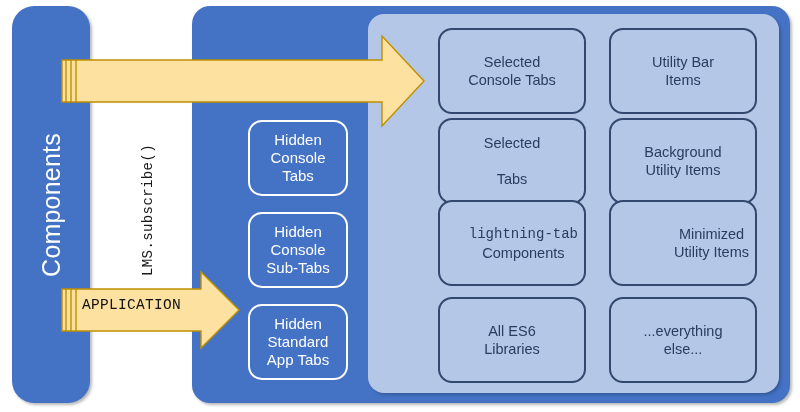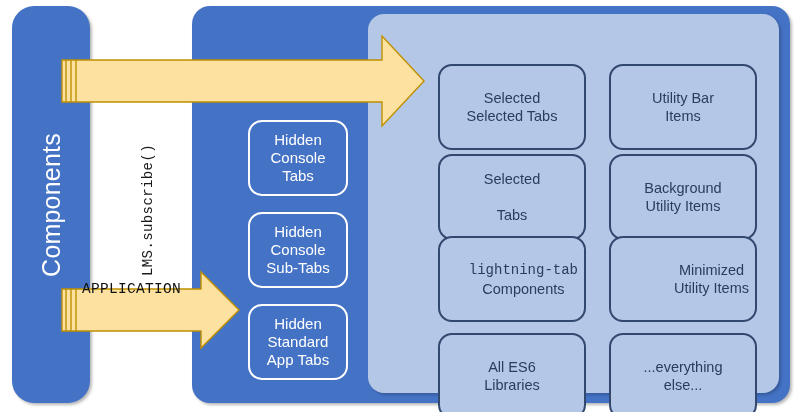--- a/index.html
+++ b/index.html
@@ -118,21 +118,20 @@
     background: #B4C7E7;
     display: flex;
     align-items: center;
     justify-content: center;
     text-align: center;
     color: #2A3D5E;
     font-size: 14.5px;
     line-height: 1.25;
     box-sizing: border-box;
     padding: 2px 6px;
-    margin-top: 36px;
   }
   .grid-box .mono-line {
     font-family: "Liberation Mono", monospace;
     font-size: 14px;
   }
   .grid-box .sans-line {
     font-family: "Liberation Sans", sans-serif;
     font-size: 14.5px;
   }
 
@@ -159,21 +158,21 @@
     white-space: nowrap;
   }
   .arrow-text-active {
     left: 160px;
     top: 77px;
     font-size: 17px;
     letter-spacing: 0.3px;
   }
   .arrow-text-application {
     left: 82px;
-    top: 281px;
+    top: 297px;
     font-size: 14.5px;
     letter-spacing: 0.3px;
   }
 </style>
 </head>
 <body>
 
 <div id="canvas">
 
   <div class="components-bar">
@@ -202,21 +201,21 @@
     <span>
       <span>Hidden</span><br>
       <span>Standard</span><br>
       <span>App Tabs</span>
     </span>
   </div>
 
   <div class="grid-box col-left row-0">
     <span>
       <span>Selected</span><br>
-      <span>Selected Tabs</span>
+      <span>Console Tabs</span>
     </span>
   </div>
   <div class="grid-box col-left row-1">
     <span>
       <span>Selected</span><br>
       <br>
       <span>Tabs</span>
     </span>
   </div>
   <div class="grid-box col-left row-2">

